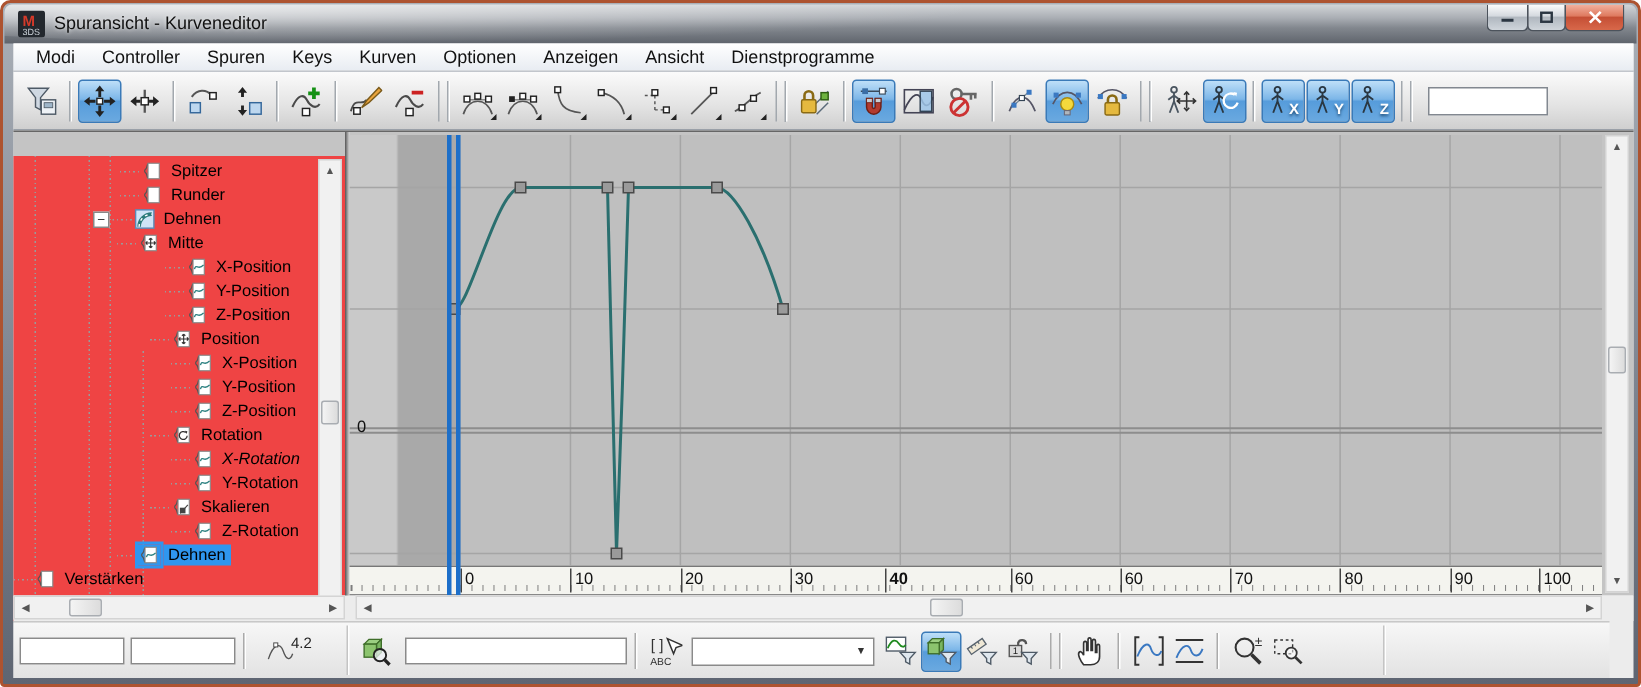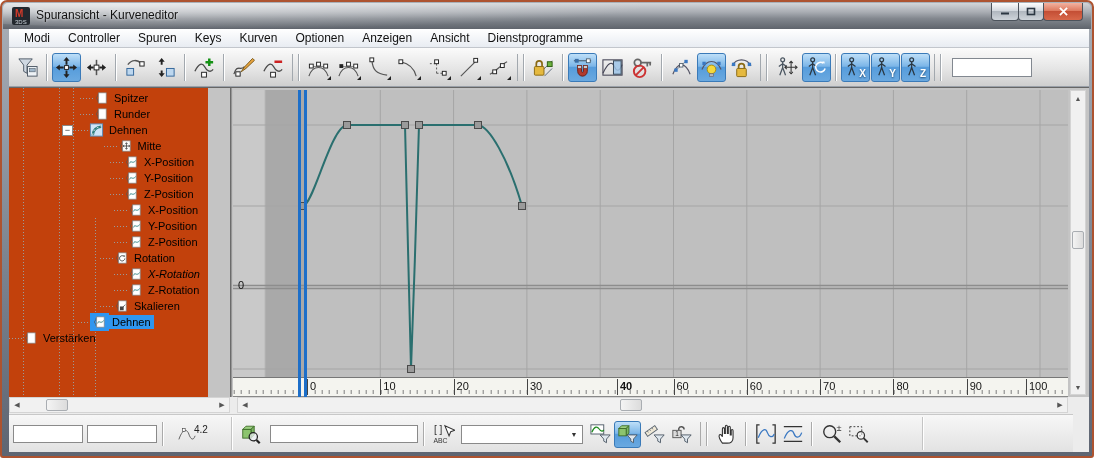--- a/index.html
+++ b/index.html
@@ -29,21 +29,21 @@
   .tbtn{position:relative;width:29px;height:29px;flex:0 0 auto;display:flex;align-items:center;justify-content:center;border-radius:3px;}
   .tbtn svg{width:23px;height:23px;}
   .tbtn.pressed{background:linear-gradient(180deg,#bedff8,#7cb6e8 45%,#569cdb 50%,#6aa9e0);border:1px solid #3a7ab8;}
   .tbtn.flyout::after{content:'';position:absolute;right:2px;bottom:2px;border-left:4px solid transparent;border-bottom:4px solid #222;}
   .tsep{flex:0 0 auto;width:2px;height:27px;border-left:1px solid #a2a8ae;border-right:1px solid #fff;margin:0 3px;}
   .tsep.wide{width:8px;border-right:1px solid #fff;box-shadow:inset -4px 0 0 -3px #a2a8ae;}
   .bl{position:absolute;right:3px;bottom:2px;font-size:10px;font-weight:bold;color:#fff;text-shadow:0 1px 2px #1c4a74;}
   .tfield{width:80px;height:19px;border:1px solid #828890;background:#fff;margin-left:6px;font-size:11px;padding:0 3px;}
   
   #main{position:absolute;left:0;top:58px;width:1080px;height:310px;background:#c4c4c4;border-top:1px solid #666;}
-  #treepanel{position:absolute;left:0;top:0;width:199px;height:310px;background:#c2410c;overflow:hidden;}
+  #treepanel{position:absolute;left:0;top:16px;width:221px;height:310px;background:#ef4444;overflow:hidden;}
   .guide{position:absolute;top:0;bottom:0;width:1px;
     background-image:repeating-linear-gradient(180deg,#9a9a9a 0 1px,transparent 1px 3px);}
   #treerows{position:absolute;left:0;top:2px;right:18px;}
   .trow{height:16px;display:flex;align-items:center;white-space:nowrap;}
   .trow .dots{flex:0 0 14px;height:1px;background-image:repeating-linear-gradient(90deg,#9a9a9a 0 1px,transparent 1px 3px);}
   .xbox{flex:0 0 11px;height:11px;border:1px solid #888;background:#fff;font-size:9px;line-height:8px;text-align:center;color:#333;margin-right:2px;}
   .ticon{flex:0 0 15px;height:14px;margin-right:2px;}
   .ticon svg{width:15px;height:14px;}
   .tlabel{font-size:11px;color:#000;padding:1px 3px;}
   .trow.sel .tlabel{background:#2f96ef;color:#000;}
@@ -369,21 +369,21 @@
             <div class="trow" style="padding-left: 53px;">
               <span class="xbox">−</span>
               <i class="dots"></i>
               <span class="ticon"><svg viewBox="0 0 16 14">
                   <rect x="1.5" y="0.5" width="13" height="13" fill="#cfe4f7" stroke="#5a8ab8"></rect>
                   <path d="M4 12.5A9 9 0 0 1 13 3.5" stroke="#2a7a7a" stroke-width="2.6" fill="none"></path>
                   <path d="M4 12.5A9 9 0 0 1 13 3.5" stroke="#fff" stroke-width="1" fill="none" stroke-dasharray="2 2.5"></path>
                 </svg></span>
               <span class="tlabel">Dehnen</span>
             </div>
-            <div class="trow" style="padding-left: 69px; justify-content: center;">
+            <div class="trow" style="padding-left: 69px;">
               <i class="dots"></i>
               <span class="ticon"><svg viewBox="0 0 16 14">
                   <path d="M6 1.5C3.8 1.5 4.8 4.2 3.4 5.6 2.3 6.6 2.3 7.4 3.4 8.4 4.8 9.8 3.8 12.5 6 12.5" fill="none" stroke="#555" stroke-width="0.9"></path>
                   <rect x="5" y="1.5" width="8" height="11" fill="#fff" stroke="#888" stroke-width="0.8"></rect>
                   <path d="M9 3.5v7M5.5 7h7M9 3.5l-1.2 1.2M9 3.5l1.2 1.2M9 10.5l-1.2-1.2M9 10.5l1.2-1.2M5.5 7l1.2-1.2M5.5 7l1.2 1.2M12.5 7l-1.2-1.2M12.5 7l-1.2 1.2" stroke="#333" fill="none" stroke-width=".8"></path>
                 </svg></span>
               <span class="tlabel">Mitte</span>
             </div>
             <div class="trow" style="padding-left: 101px;">
               <i class="dots"></i>
@@ -404,20 +404,29 @@
               <span class="tlabel">Y-Position</span>
             </div>
             <div class="trow" style="padding-left: 101px;">
               <i class="dots"></i>
               <span class="ticon"><svg viewBox="0 0 16 14">
                   <path d="M6 1.5C3.8 1.5 4.8 4.2 3.4 5.6 2.3 6.6 2.3 7.4 3.4 8.4 4.8 9.8 3.8 12.5 6 12.5" fill="none" stroke="#555" stroke-width="0.9"></path>
                   <rect x="5" y="1.5" width="8" height="11" fill="#fff" stroke="#888" stroke-width="0.8"></rect>
                   <path d="M6 8.5C7.5 4 8.5 10 12.5 5.5" stroke="#2a8080" fill="none" stroke-width="1"></path>
                 </svg></span>
               <span class="tlabel">Z-Position</span>
+            </div>
+            <div class="trow" style="padding-left: 91px;">
+              <i class="dots"></i>
+              <span class="ticon"><svg viewBox="0 0 16 14">
+                  <path d="M6 1.5C3.8 1.5 4.8 4.2 3.4 5.6 2.3 6.6 2.3 7.4 3.4 8.4 4.8 9.8 3.8 12.5 6 12.5" fill="none" stroke="#555" stroke-width="0.9"></path>
+                  <rect x="5" y="1.5" width="8" height="11" fill="#fff" stroke="#888" stroke-width="0.8"></rect>
+                  <path d="M9 3.5v7M5.5 7h7M9 3.5l-1.2 1.2M9 3.5l1.2 1.2M9 10.5l-1.2-1.2M9 10.5l1.2-1.2M5.5 7l1.2-1.2M5.5 7l1.2 1.2M12.5 7l-1.2-1.2M12.5 7l-1.2 1.2" stroke="#333" fill="none" stroke-width=".8"></path>
+                </svg></span>
+              <span class="tlabel">Position</span>
             </div>
             <div class="trow" style="padding-left: 105px;">
               <i class="dots"></i>
               <span class="ticon"><svg viewBox="0 0 16 14">
                   <path d="M6 1.5C3.8 1.5 4.8 4.2 3.4 5.6 2.3 6.6 2.3 7.4 3.4 8.4 4.8 9.8 3.8 12.5 6 12.5" fill="none" stroke="#555" stroke-width="0.9"></path>
                   <rect x="5" y="1.5" width="8" height="11" fill="#fff" stroke="#888" stroke-width="0.8"></rect>
                   <path d="M6 8.5C7.5 4 8.5 10 12.5 5.5" stroke="#2a8080" fill="none" stroke-width="1"></path>
                 </svg></span>
               <span class="tlabel">X-Position</span>
             </div>
@@ -458,31 +467,40 @@
                 </svg></span>
               <span class="tlabel">X-Rotation</span>
             </div>
             <div class="trow" style="padding-left: 105px;">
               <i class="dots"></i>
               <span class="ticon"><svg viewBox="0 0 16 14">
                   <path d="M6 1.5C3.8 1.5 4.8 4.2 3.4 5.6 2.3 6.6 2.3 7.4 3.4 8.4 4.8 9.8 3.8 12.5 6 12.5" fill="none" stroke="#555" stroke-width="0.9"></path>
                   <rect x="5" y="1.5" width="8" height="11" fill="#fff" stroke="#888" stroke-width="0.8"></rect>
                   <path d="M6 8.5C7.5 4 8.5 10 12.5 5.5" stroke="#2a8080" fill="none" stroke-width="1"></path>
                 </svg></span>
-              <span class="tlabel">Z-Rotation</span>
+              <span class="tlabel">Y-Rotation</span>
             </div>
             <div class="trow" style="padding-left: 91px;">
               <i class="dots"></i>
               <span class="ticon"><svg viewBox="0 0 16 14">
                   <path d="M6 1.5C3.8 1.5 4.8 4.2 3.4 5.6 2.3 6.6 2.3 7.4 3.4 8.4 4.8 9.8 3.8 12.5 6 12.5" fill="none" stroke="#555" stroke-width="0.9"></path>
                   <rect x="5" y="1.5" width="8" height="11" fill="#fff" stroke="#888" stroke-width="0.8"></rect>
                   <path d="M6.5 11.5L12 5.5" stroke="#444" stroke-width=".8"></path>
                   <rect x="6.3" y="7.5" width="4" height="4" fill="#444"></rect>
                 </svg></span>
               <span class="tlabel">Skalieren</span>
+            </div>
+            <div class="trow" style="padding-left: 105px;">
+              <i class="dots"></i>
+              <span class="ticon"><svg viewBox="0 0 16 14">
+                  <path d="M6 1.5C3.8 1.5 4.8 4.2 3.4 5.6 2.3 6.6 2.3 7.4 3.4 8.4 4.8 9.8 3.8 12.5 6 12.5" fill="none" stroke="#555" stroke-width="0.9"></path>
+                  <rect x="5" y="1.5" width="8" height="11" fill="#fff" stroke="#888" stroke-width="0.8"></rect>
+                  <path d="M6 8.5C7.5 4 8.5 10 12.5 5.5" stroke="#2a8080" fill="none" stroke-width="1"></path>
+                </svg></span>
+              <span class="tlabel">Z-Rotation</span>
             </div>
             <div class="trow sel" style="padding-left: 69px;">
               <i class="dots"></i>
               <span class="ticon"><svg viewBox="0 0 16 14">
                   <path d="M6 1.5C3.8 1.5 4.8 4.2 3.4 5.6 2.3 6.6 2.3 7.4 3.4 8.4 4.8 9.8 3.8 12.5 6 12.5" fill="none" stroke="#555" stroke-width="0.9"></path>
                   <rect x="5" y="1.5" width="8" height="11" fill="#fff" stroke="#888" stroke-width="0.8"></rect>
                   <path d="M6 8.5C7.5 4 8.5 10 12.5 5.5" stroke="#2a8080" fill="none" stroke-width="1"></path>
                 </svg></span>
               <span class="tlabel">Dehnen</span>
             </div>
@@ -541,21 +559,21 @@
             </div>
             <div class="rtick" style="left: 147.3px;">
               <span class="rlabel">10</span>
             </div>
             <div class="rtick" style="left: 220.6px;">
               <span class="rlabel">20</span>
             </div>
             <div class="rtick" style="left: 293.9px;">
               <span class="rlabel">30</span>
             </div>
-            <div class="rtick" style="left: 384px; font-weight: bold;">
+            <div class="rtick" style="left: 357px; font-weight: bold;">
               <span class="rlabel">40</span>
             </div>
             <div class="rtick" style="left: 440.5px;">
               <span class="rlabel">60</span>
             </div>
             <div class="rtick" style="left: 513.8px;">
               <span class="rlabel">60</span>
             </div>
             <div class="rtick" style="left: 587.1px;">
               <span class="rlabel">70</span>

